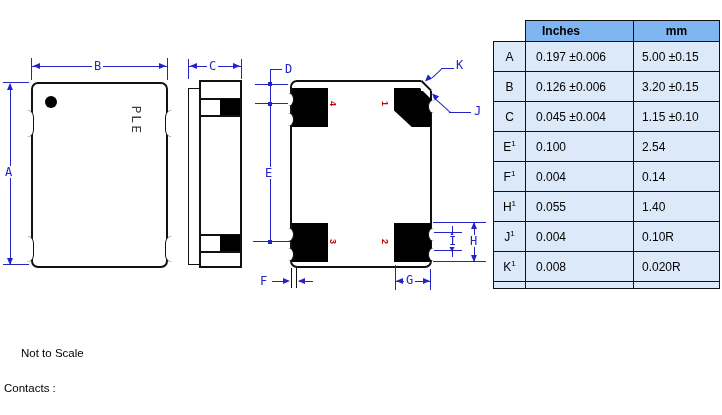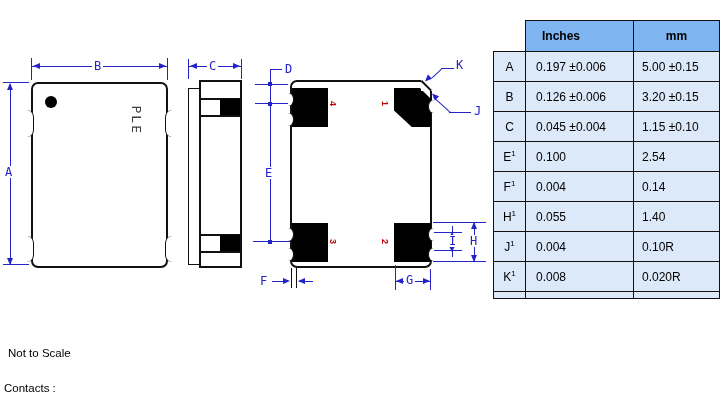--- a/index.html
+++ b/index.html
@@ -54,21 +54,21 @@
   
   #dim-table{
     position:absolute;left:493px;top:20px;width:226px;
     border-collapse:collapse;table-layout:fixed;
     font-size:12px;
   }
   #dim-table td,#dim-table th{
     border:1.2px solid #111;height:30px;padding:0;vertical-align:middle;
     background:var(--tr-bg);box-sizing:border-box;
   }
-  #dim-table th{background:var(--th-bg);font-weight:bold;height:31px;margin-top:11px;}
+  #dim-table th{background:var(--th-bg);font-weight:bold;height:21px;margin-top:11px;}
   #dim-table th.corner{background:#fff;border:none;border-bottom:1.2px solid #111;}
   #dim-table .w-dim{width:32px;}
   #dim-table .w-in{width:108px;}
   #dim-table .w-mm{width:86px;}
   #dim-table .col-dim{text-align:center;}
   #dim-table .col-in{text-align:left;padding-left:10px;}
   #dim-table .col-mm{text-align:left;padding-left:8px;}
   #dim-table th.h-in{text-align:left;padding-left:16px;}
   #dim-table th.h-mm{text-align:center;}
   #dim-table sup{font-size:8px;vertical-align:super;}
@@ -251,16 +251,16 @@
           <td class="col-mm">0.020R</td>
         </tr>
         <tr class="frag">
           <td></td>
           <td></td>
           <td></td>
         </tr>
       </tbody>
   </table>
 
-  <div class="note" style="left:8px;top:347px;">Not to Scale</div>
+  <div class="note" style="left:21px;top:347px;">Not to Scale</div>
   <div class="note" style="left:4px;top:382px;">Contacts :</div>
 
 </div>
 
 </body></html>

